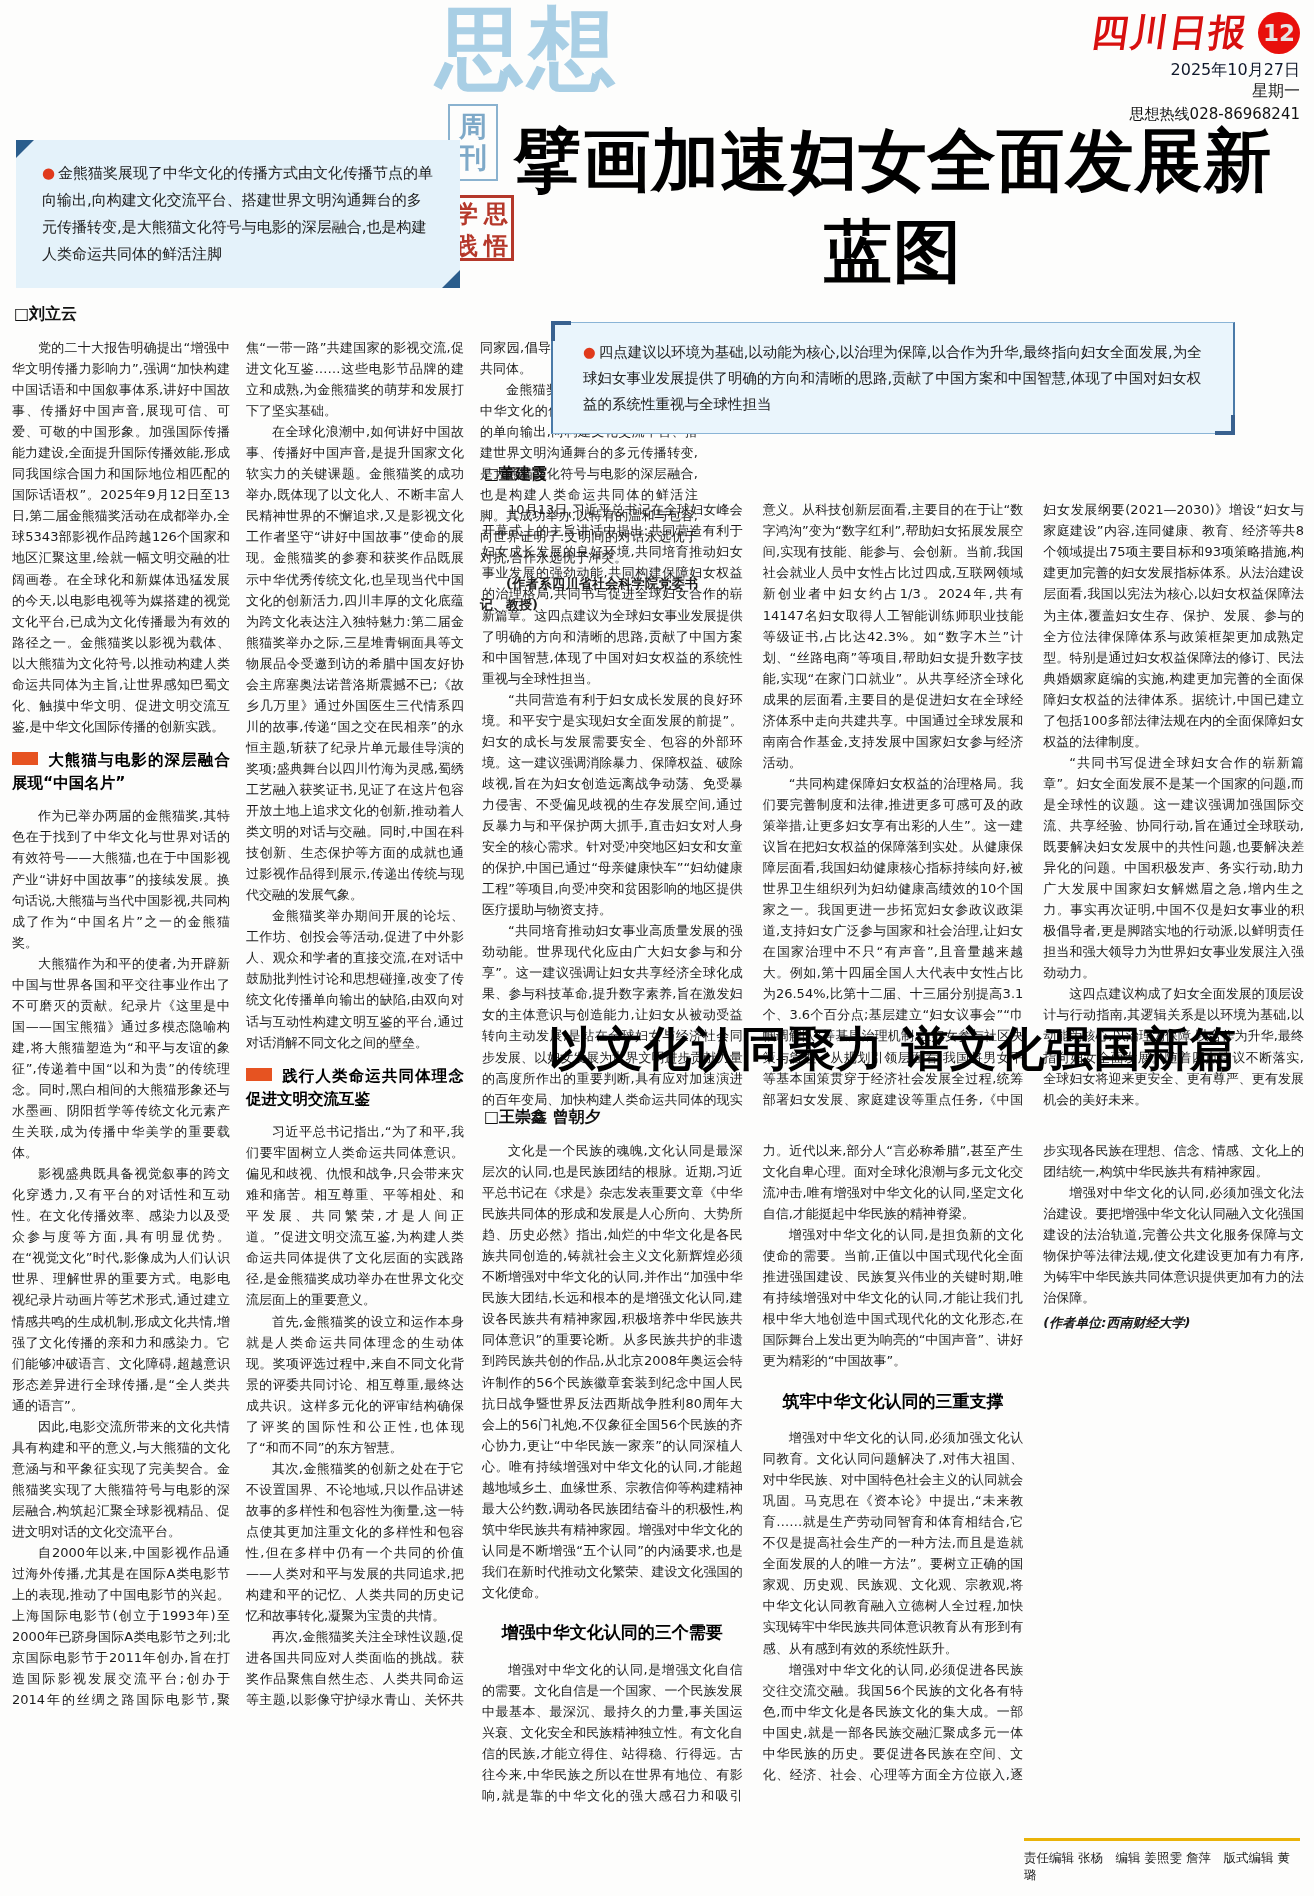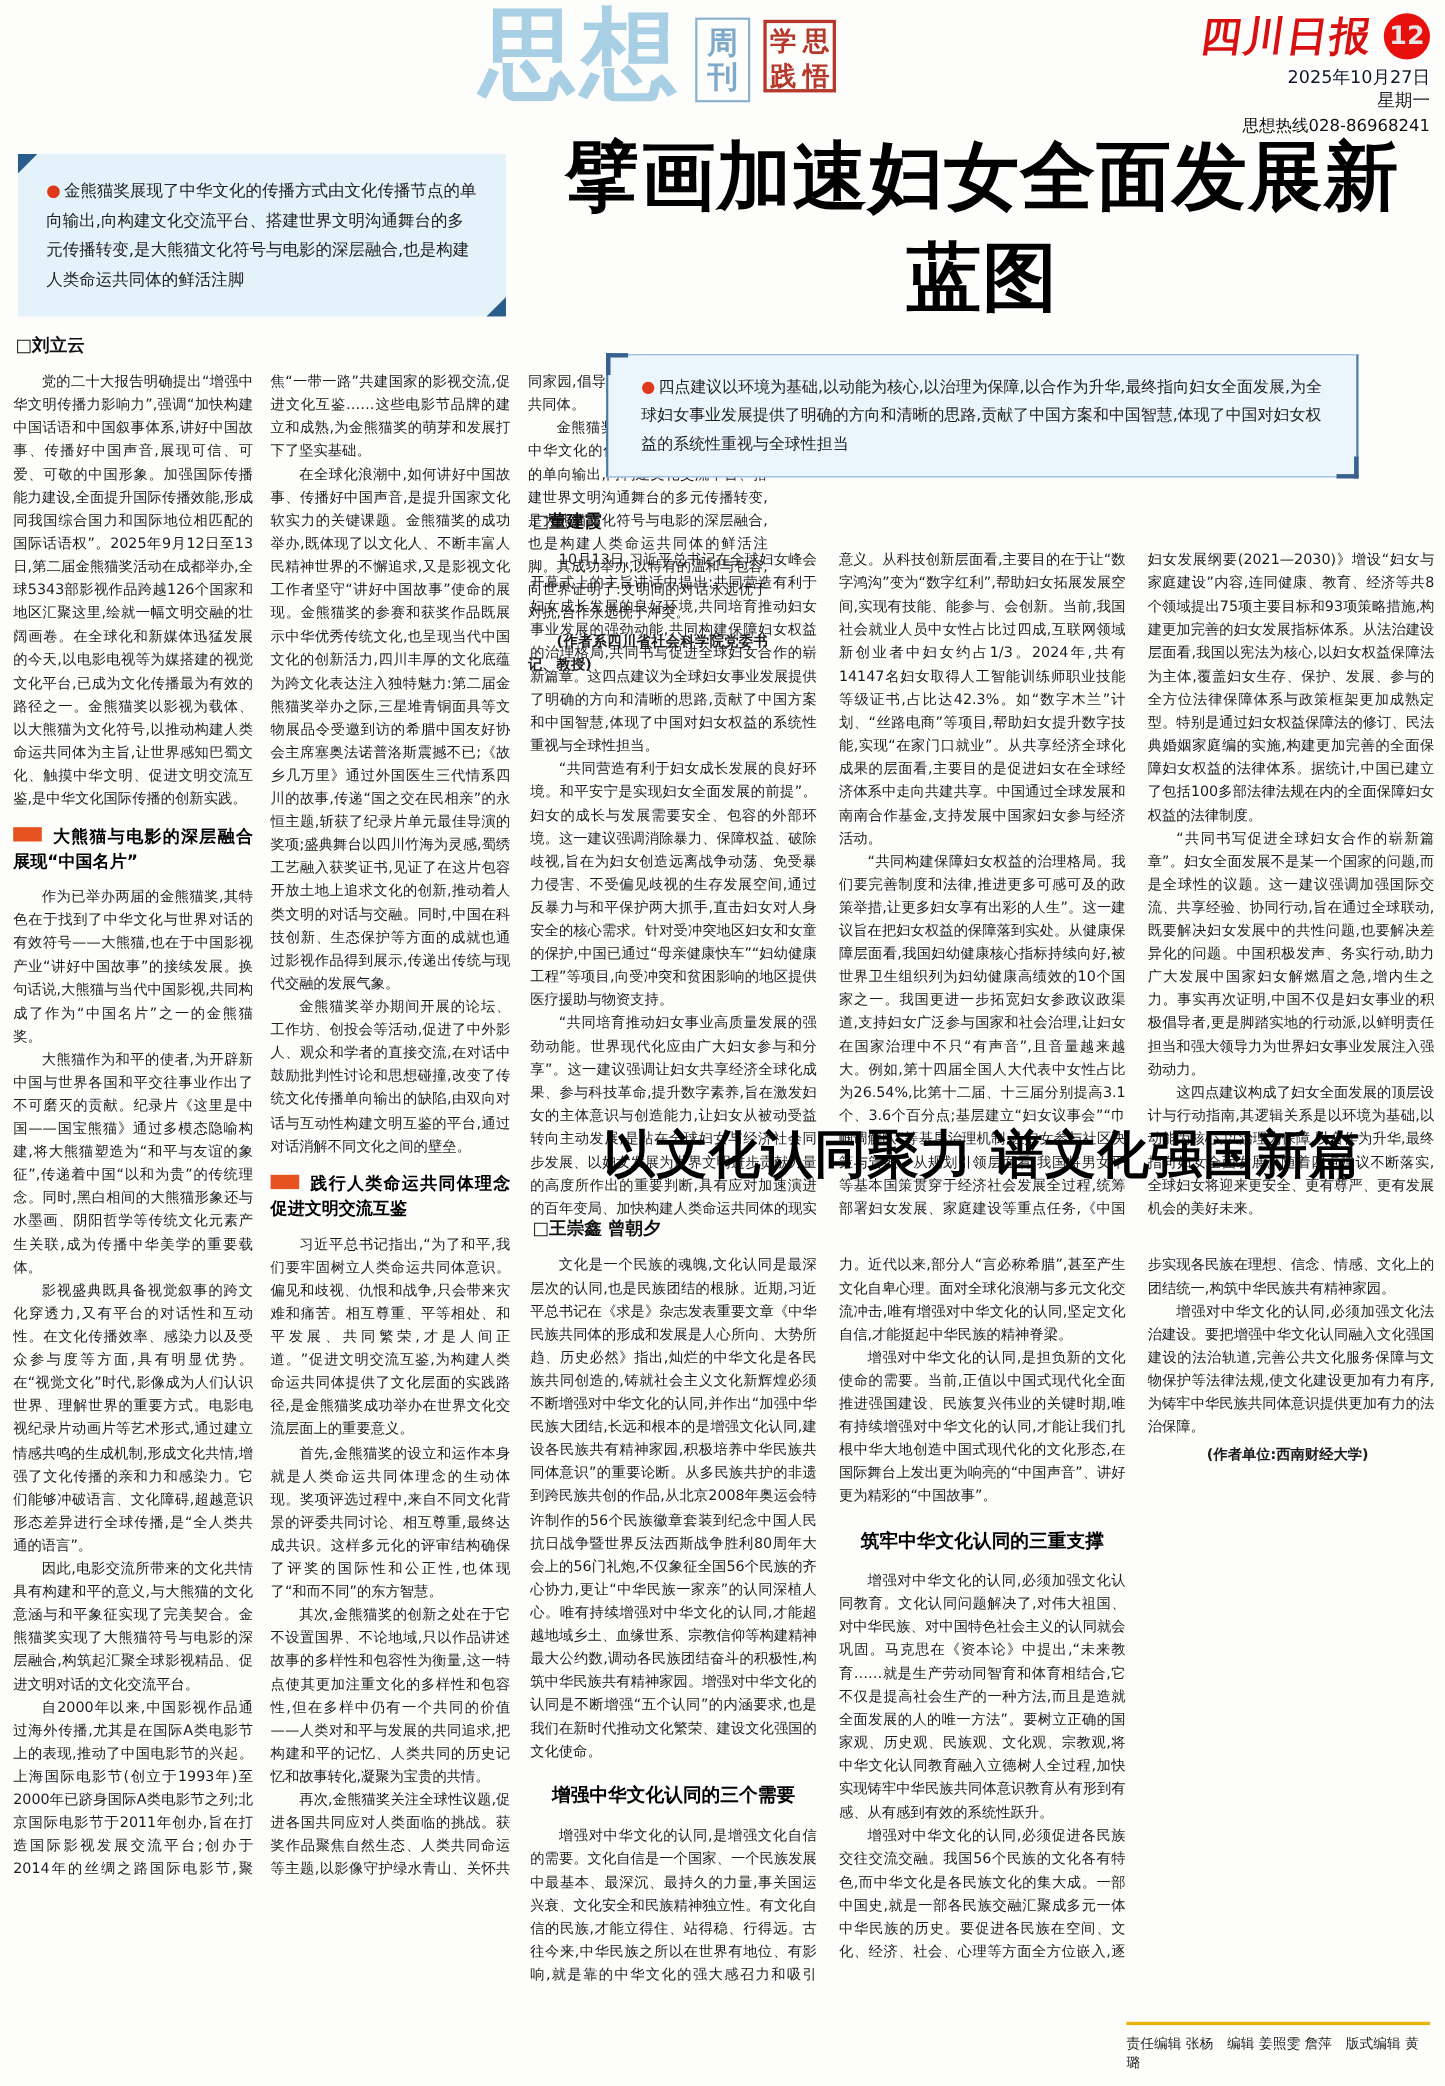--- a/index.html
+++ b/index.html
@@ -2,21 +2,21 @@
 <html><head>
 <meta charset="utf-8">
 <style>
   html,body{margin:0;padding:0;}
   body{
     width:1314px;height:1896px;position:relative;overflow:hidden;
     background:#fdfdfc;color:#1e1e1e;
     font-family:"DejaVu Sans","Liberation Sans",sans-serif;
   }
   
-  .masthead{position:absolute;left:436px;top:4px;display:flex;align-items:flex-start;}
+  .masthead{position:absolute;left:436px;top:4px;display:flex;align-items:flex-start;flex-direction:column;}
   .masthead-title{
     font-family:"DejaVu Serif","Liberation Serif",serif;
     font-size:88px;line-height:1;font-weight:700;color:#a9cfe5;letter-spacing:4px;
   }
   .weekly-box{
     margin-left:12px;margin-top:12px;border:2px solid #8ab2cf;color:#7ea9c8;
     width:42px;padding:5px 2px;text-align:center;font-size:28px;font-weight:700;line-height:1.12;
     display:flex;flex-direction:column;
   }
   .seal{
@@ -43,21 +43,21 @@
   .body-cols{
     text-align:justify;font-size:13px;line-height:1.62;color:#1c1c1c;
     column-fill:auto;
   }
   .body-cols p{margin:0;}
   .body-p{text-indent:2em;}
   .sub-head{font-weight:800;font-size:15.5px;line-height:1.5;margin:12px 0 10px !important;color:#000;}
   .red-rect{display:inline-block;width:26px;height:13px;background:#e65321;margin-right:9px;}
   .center-sub{text-align:center;font-weight:800;font-size:17px;margin:16px 0 12px !important;color:#000;}
   .author-credit{font-weight:700;text-indent:2em;margin-top:4px !important;}
-  .author-credit.right{text-align:center;text-indent:0;padding-right:6px;}
+  .author-credit.right{text-align:left;text-indent:0;padding-right:6px;font-style:italic;}
   .bullet{color:#e03a1c;margin-right:3px;}
   
   .article-left{position:absolute;left:12px;top:116px;width:452px;}
   .a1-headline{font-size:43px;font-weight:900;line-height:1.28;color:#000;letter-spacing:1px;}
   .intro-wrap1{position:relative;margin:24px 4px 16px;}
   .intro-box1{
     background:#e4f2fa;padding:20px 26px;font-size:15px;line-height:1.8;color:#222;
     clip-path:polygon(18px 0,100% 0,100% calc(100% - 18px),calc(100% - 18px) 100%,0 100%,0 18px);
   }
   .corner-tl,.corner-br{position:absolute;width:18px;height:18px;background:#2a5d8c;}

